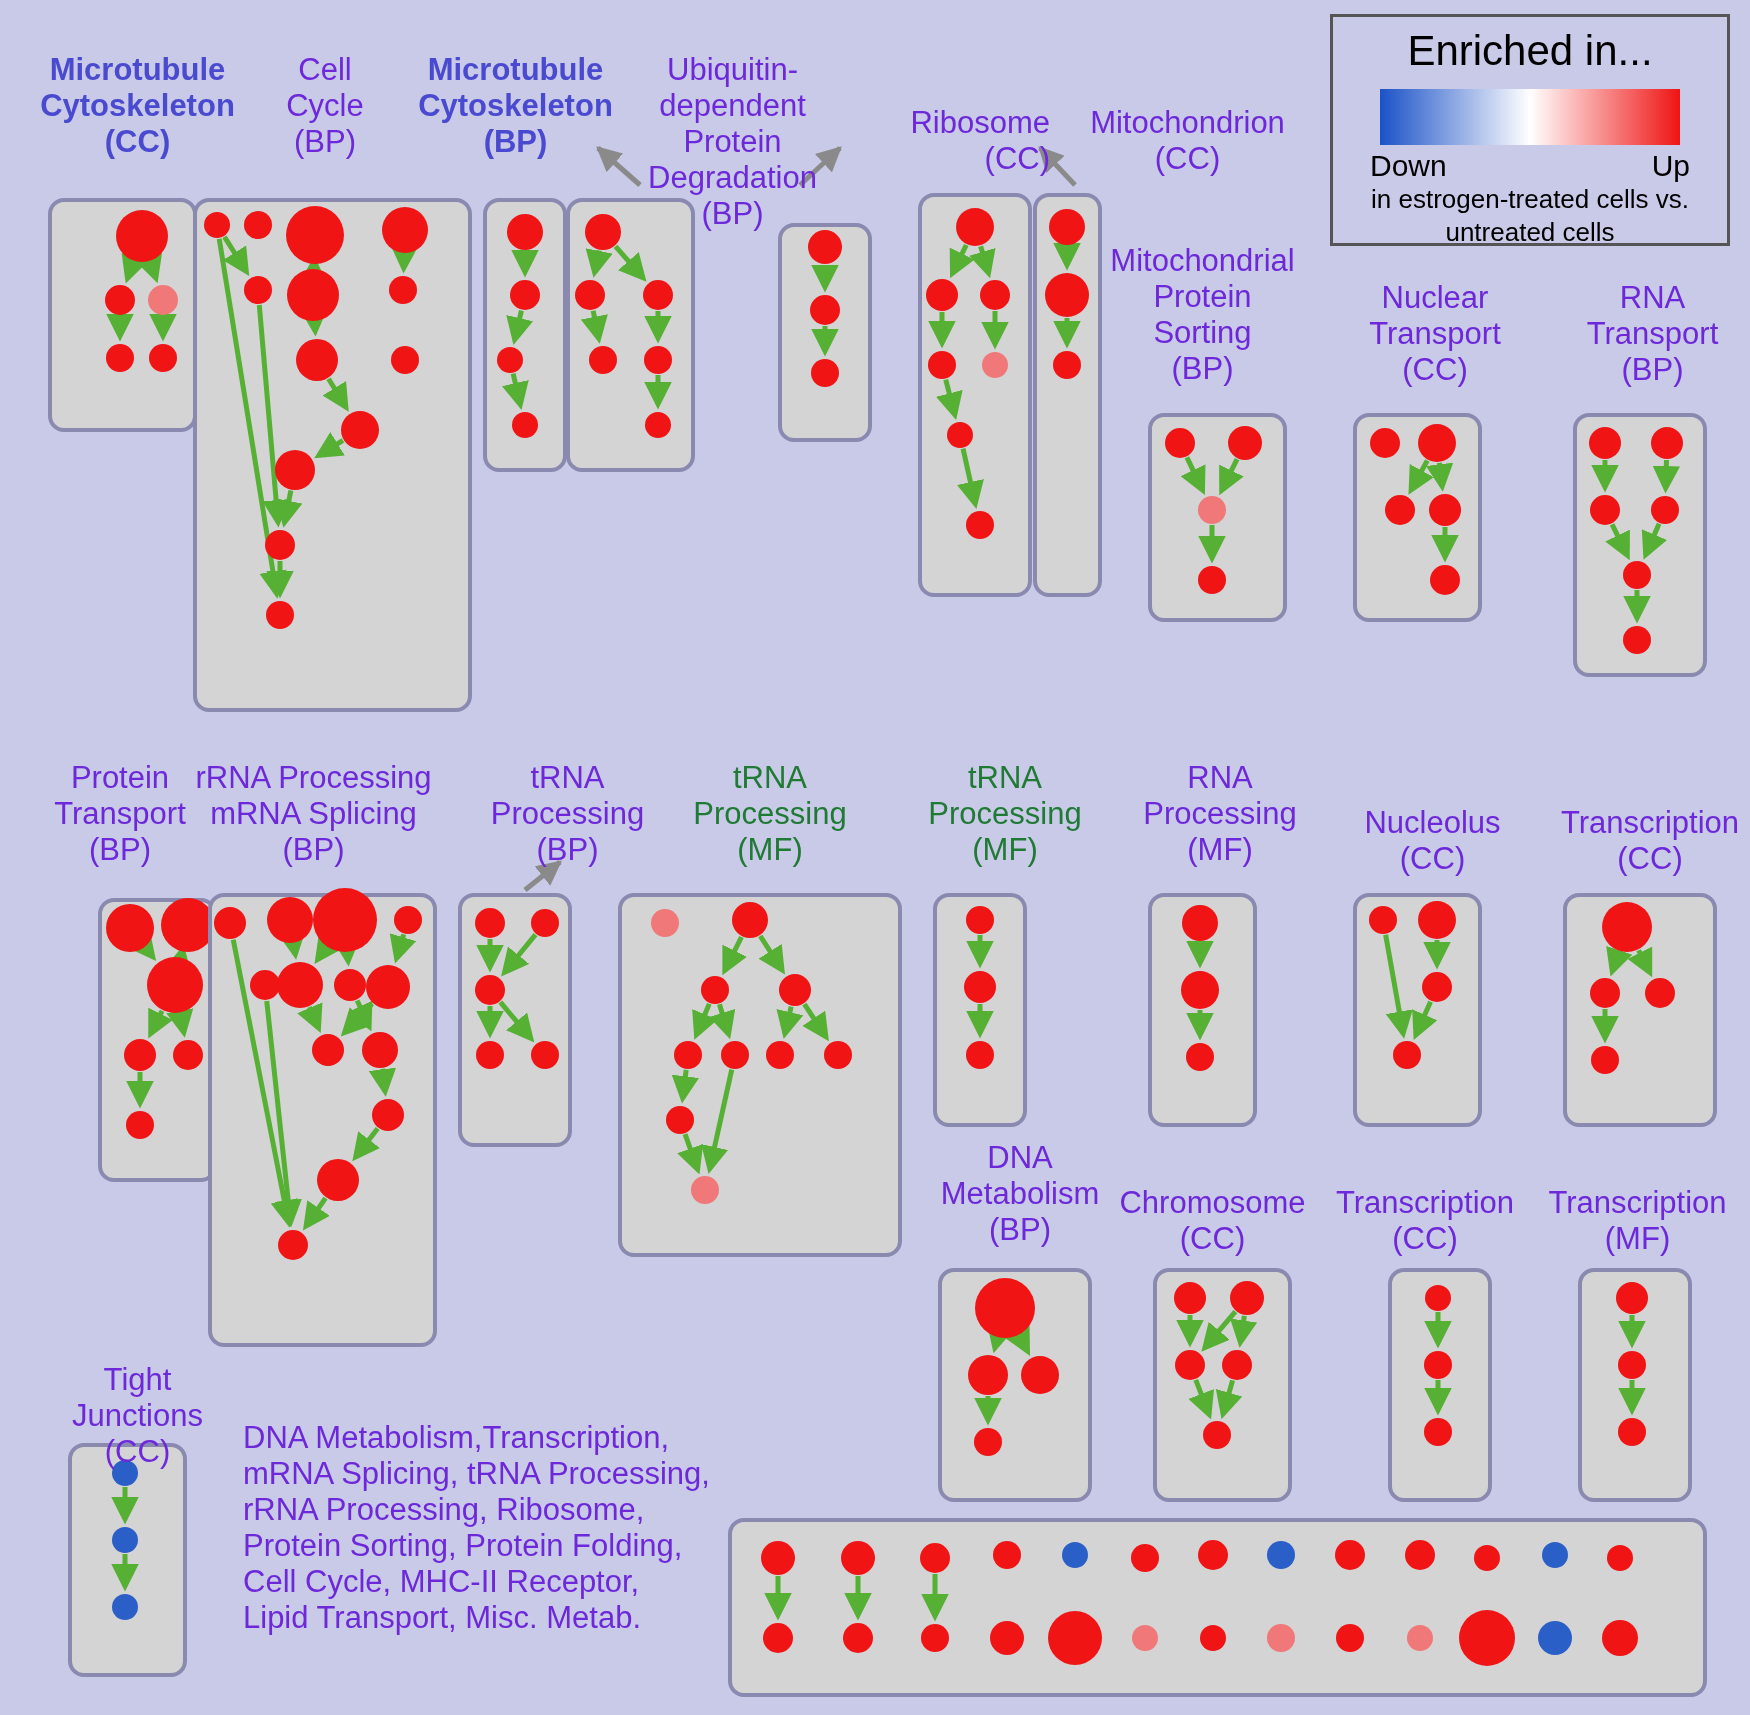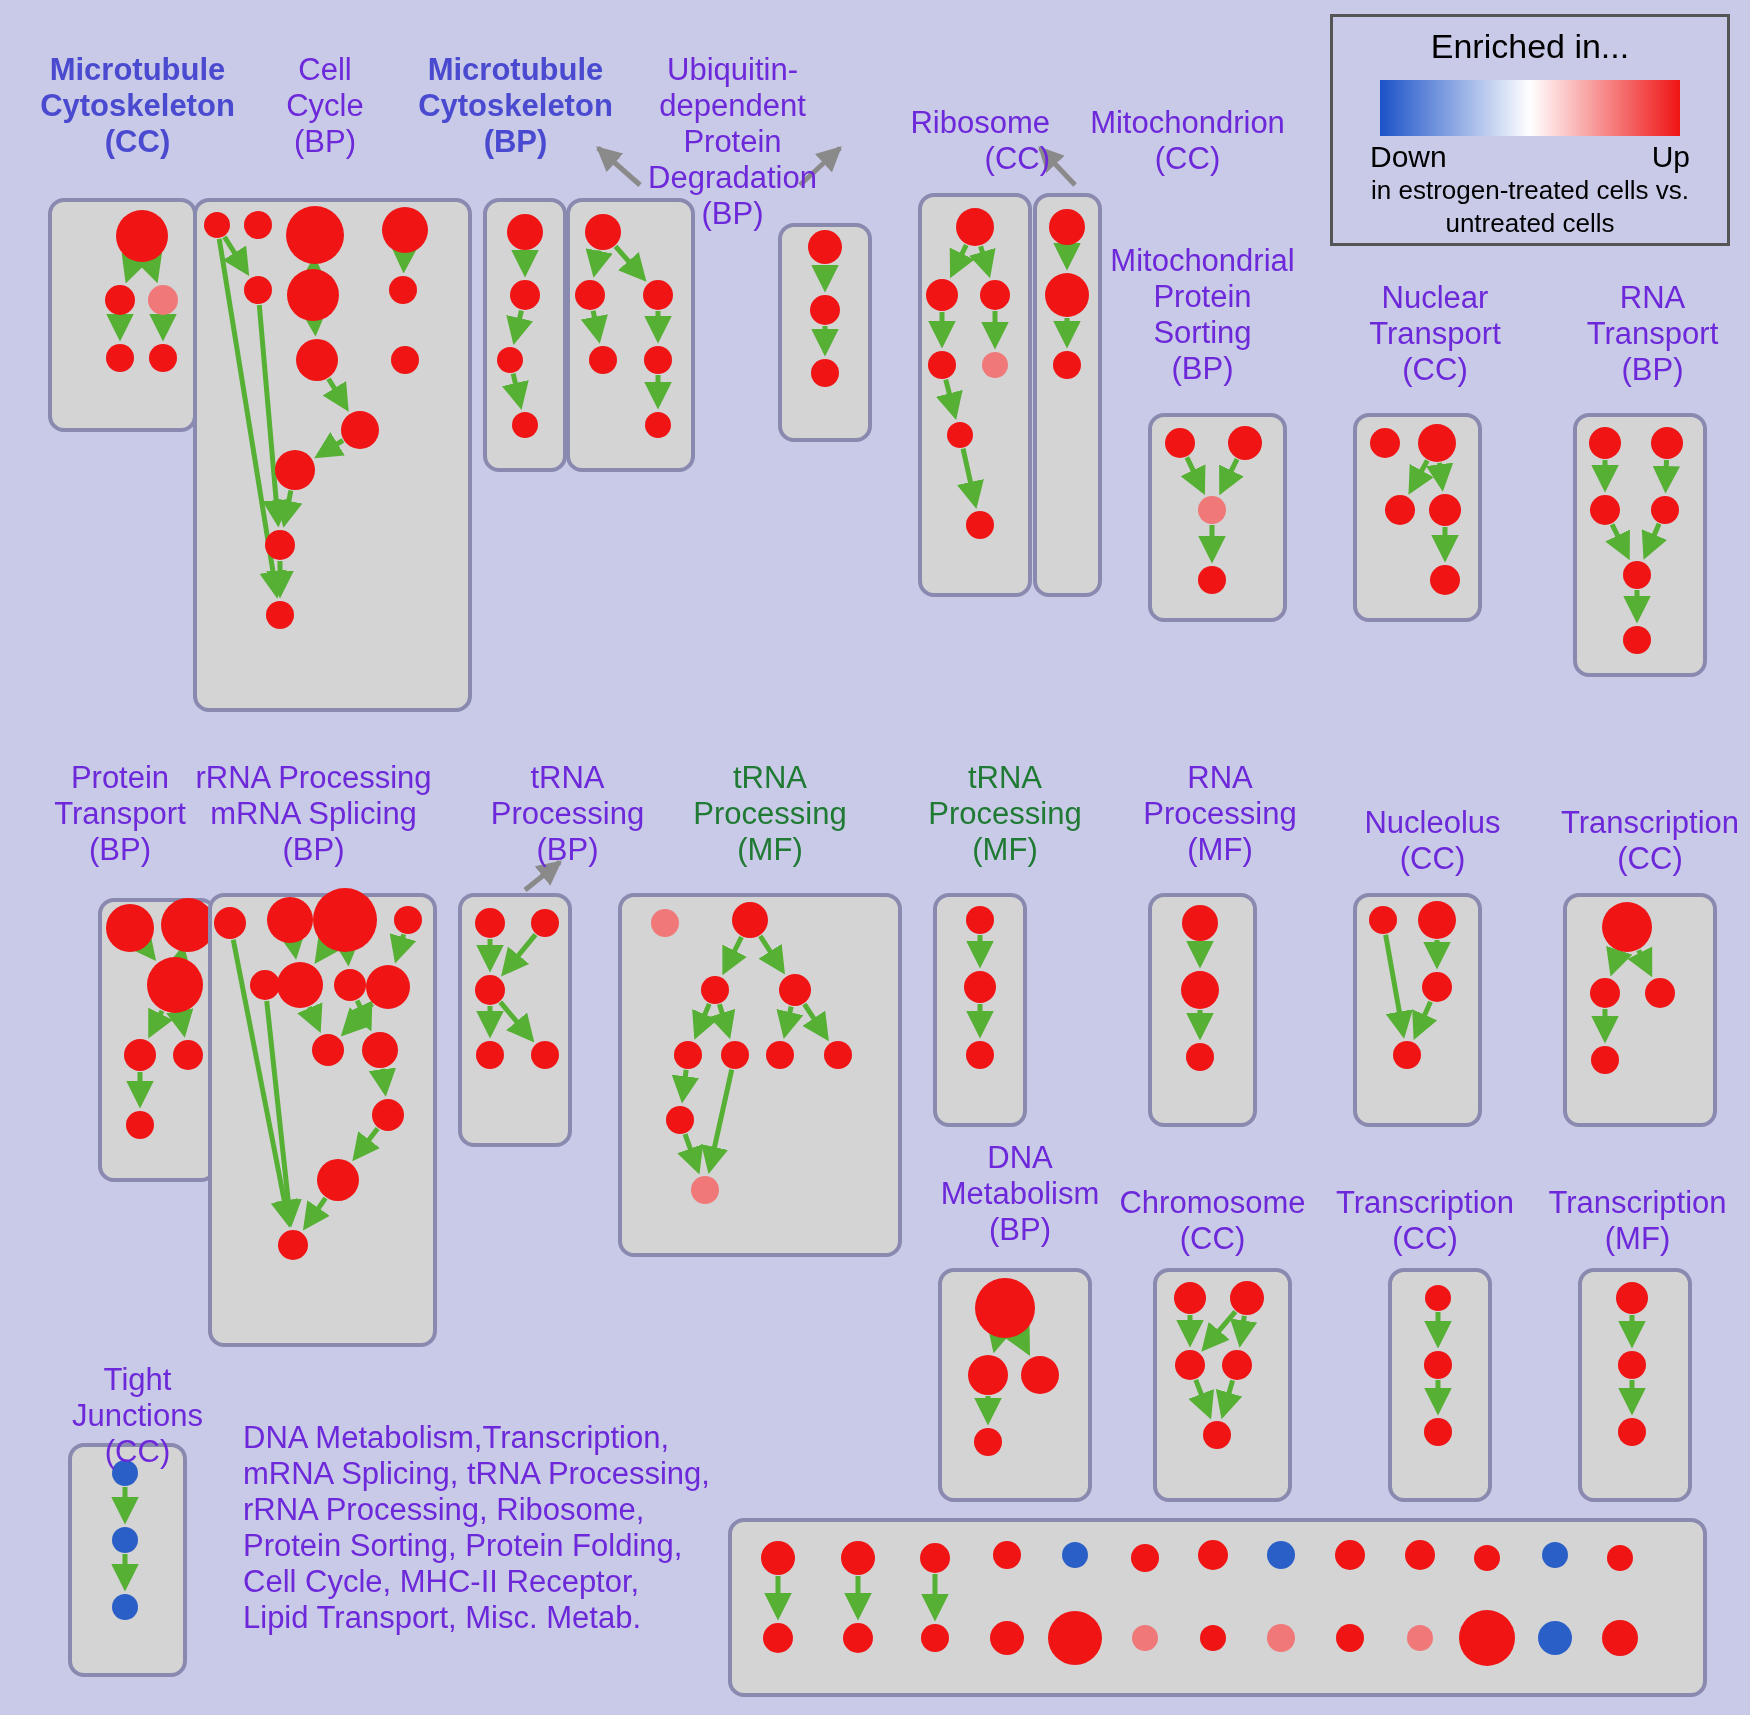--- a/index.html
+++ b/index.html
@@ -33,21 +33,21 @@
   .label.green { color: #1f7a33; }
   .label.left { text-align: left; }
   .legend {
     position: absolute;
     box-sizing: border-box;
     background: #c9c9e8;
     border: 3px solid #555555;
     text-align: center;
   }
   .legend-title {
-    font-size: 34px;
+    font-size: 42px;
     color: #000;
     margin-top: 10px;
   }
   .gradient-bar {
     margin: 14px auto 4px auto;
     height: 56px;
     width: 300px;
     background: linear-gradient(to right, #1b52c8 0%, #3f7ddc 18%, #ffffff 48%, #ffffff 52%, #ef3030 80%, #ef1414 100%);
   }
   .legend-ends {

